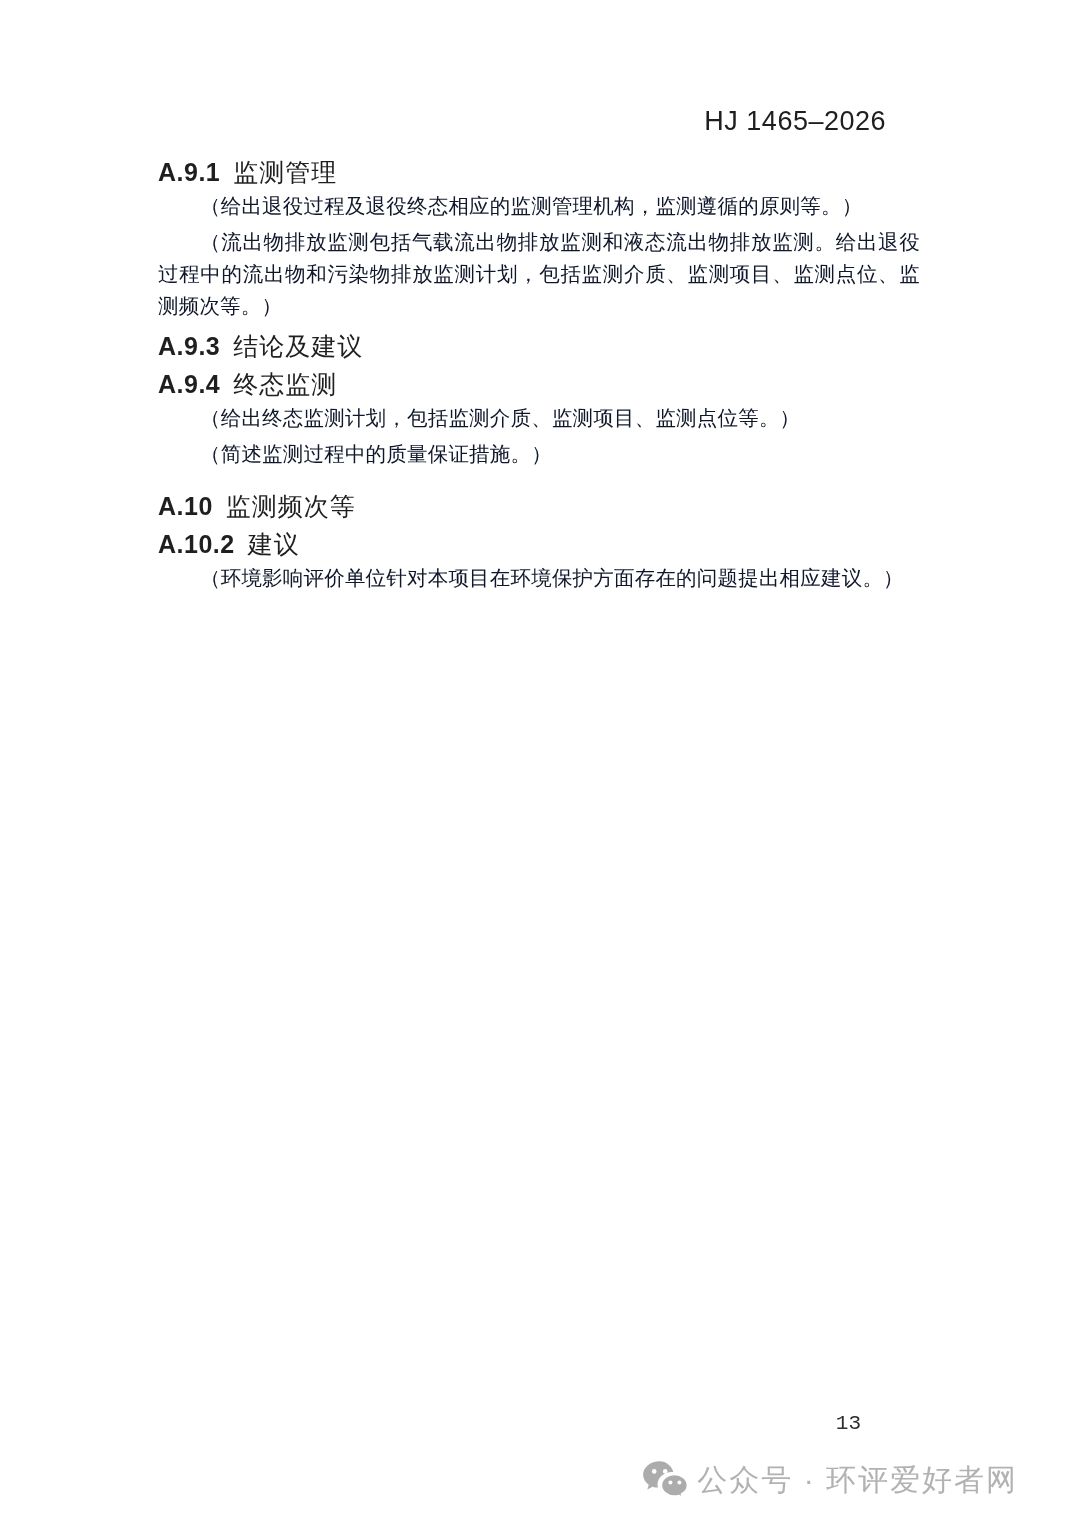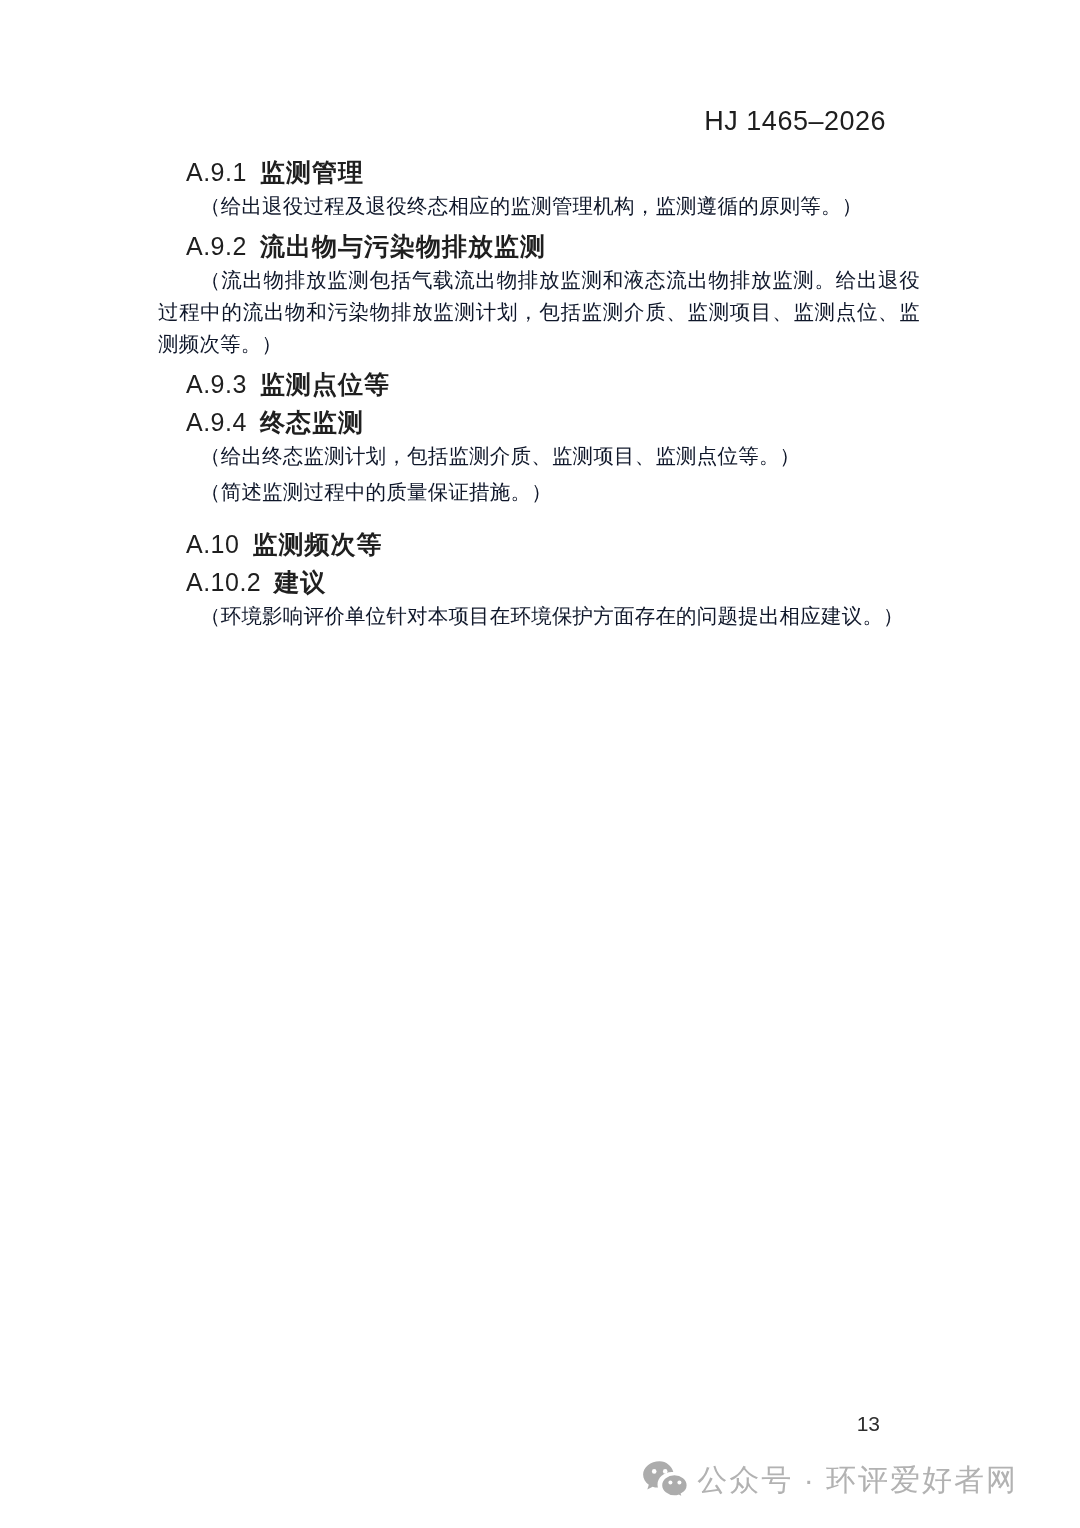--- a/index.html
+++ b/index.html
@@ -35,46 +35,45 @@
     margin: 10px 0 4px 0;
     font-family: "Liberation Sans", sans-serif;
     font-size: 25px;
     line-height: 28px;
     color: #1f1f1f;
     white-space: nowrap;
   }
   .section:first-of-type .section-heading { margin-top: 22px; }
   .section.major .section-heading { margin-top: 22px; }
   .sec-number {
-    font-weight: 400;
+    font-weight: 700;
     letter-spacing: 0.5px;
     margin-right: 13px;
-    margin-left: 28px;
   }
   .sec-title {
-    font-weight: 700;
+    font-weight: 400;
     letter-spacing: 1px;
   }
   .section-para {
     margin: 4px 0 0 0;
     font-family: "Liberation Serif", serif;
     font-size: 20.5px;
     line-height: 32px;
     color: #0f172a;
     text-align: justify;
     text-justify: inter-character;
     text-indent: 2.05em;
     letter-spacing: 0.2px;
     overflow-wrap: break-word;
   }
   .page-number {
     position: absolute;
     top: 1412px;
-    right: 168px;
-    font-family: Liberation Sans, sans-serif;
+    right: 187px;
+    font-family: Liberation Mono, monospace;
     font-size: 21px;
     color: #2e2e2e;
   }
   .footer-watermark {
     position: absolute;
     top: 1460px;
     right: 30px;
     display: flex;
     align-items: center;
     gap: 8px;
@@ -97,26 +96,25 @@
   <div class="doc-header">HJ 1465–2026</div>
 
   <div class="content">
 
     <div class="section">
       <h3 class="section-heading"><span class="sec-number">A.9.1</span><span class="sec-title">监测管理</span></h3>
       <p class="section-para">（给出退役过程及退役终态相应的监测管理机构，监测遵循的原则等。）</p>
     </div>
 
     <div class="section">
-      <h3 class="section-heading"><span class="sec-number">A.9.2</span><span class="sec-title">流出物与污染物排放监测</span></h3>
       <p class="section-para">（流出物排放监测包括气载流出物排放监测和液态流出物排放监测。给出退役过程中的流出物和污染物排放监测计划，包括监测介质、监测项目、监测点位、监测频次等。）</p>
     </div>
 
     <div class="section">
-      <h3 class="section-heading"><span class="sec-number">A.9.3</span><span class="sec-title">监测点位等</span></h3>
+      <h3 class="section-heading"><span class="sec-number">A.9.3</span><span class="sec-title">结论及建议</span></h3>
     </div>
 
     <div class="section">
       <h3 class="section-heading"><span class="sec-number">A.9.4</span><span class="sec-title">终态监测</span></h3>
       <p class="section-para">（给出终态监测计划，包括监测介质、监测项目、监测点位等。）</p>
     </div>
 
     <div class="section">
       <p class="section-para">（简述监测过程中的质量保证措施。）</p>
     </div>

